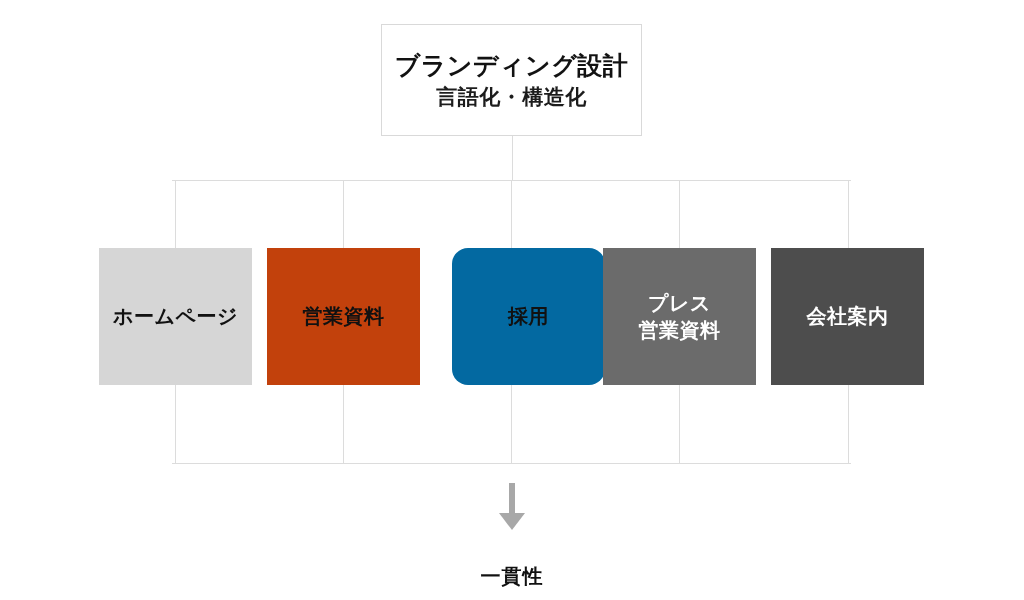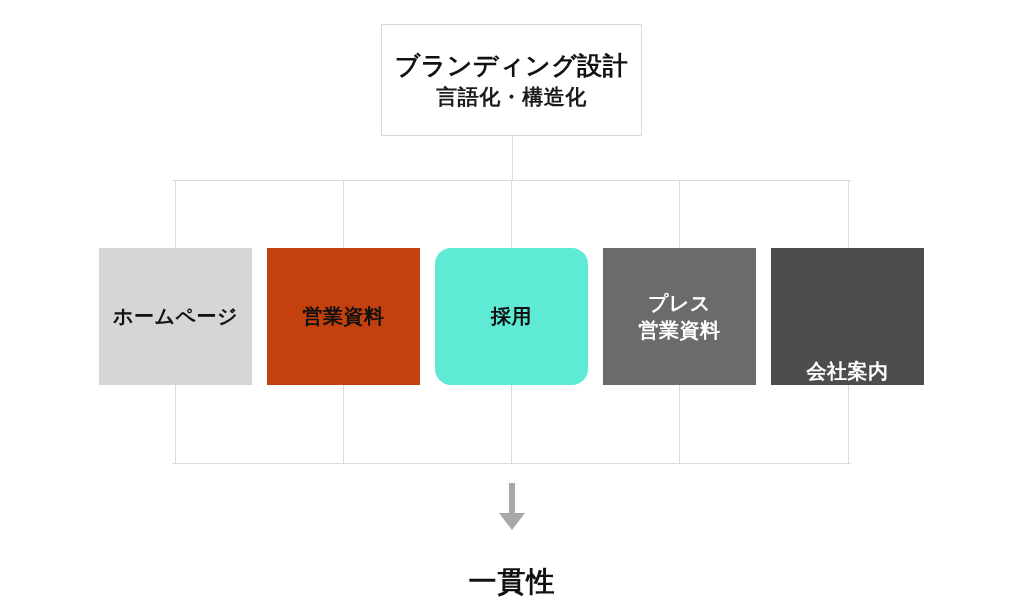--- a/index.html
+++ b/index.html
@@ -99,21 +99,21 @@
     border-top: 17px solid #a8a8a8;
   }
 
   
   .outcome {
     position: absolute;
     left: 0;
     top: 563px;
     width: 1024px;
     text-align: center;
-    font-size: 28px;
+    font-size: 20px;
     font-weight: bold;
     letter-spacing: 1px;
     color: #111111;
   }
 </style>
 </head>
 <body>
 
 <div id="diagram">
 
@@ -133,30 +133,30 @@
   <div class="line v-line" style="left:848px; top:180px; height:68px;"></div>
 
   <div class="channel" style="left:99px; background:#d6d6d6;">
     <div class="label" style="color:#111111;">ホームページ</div>
   </div>
 
   <div class="channel" style="left:267px; background:#c2410c;">
     <div class="label" style="color:#111111;">営業資料</div>
   </div>
 
-  <div class="channel" style="left:435px; background:#5eead4;border-radius:16px;">
+  <div class="channel" style="left:452px; background:#0369a1;border-radius:16px;">
     <div class="label" style="color:#111111;">採用</div>
   </div>
 
   <div class="channel" style="left:603px; background:#6b6b6b;">
     <div class="label" style="color:#ffffff;">プレス
 営業資料</div>
   </div>
 
-  <div class="channel" style="left:771px; background:#4d4d4d;align-items:flex-end;">
+  <div class="channel" style="left:771px; background:#4d4d4d;">
     <div class="label" style="color:#ffffff;">会社案内</div>
   </div>
 
   <div class="line v-line" style="left:175px; top:385px; height:78px;"></div>
   <div class="line v-line" style="left:343px; top:385px; height:78px;"></div>
   <div class="line v-line" style="left:511px; top:385px; height:78px;"></div>
   <div class="line v-line" style="left:679px; top:385px; height:78px;"></div>
   <div class="line v-line" style="left:848px; top:385px; height:78px;"></div>
 
   <div class="line h-line" style="left:172px; top:463px; width:679px;"></div>

